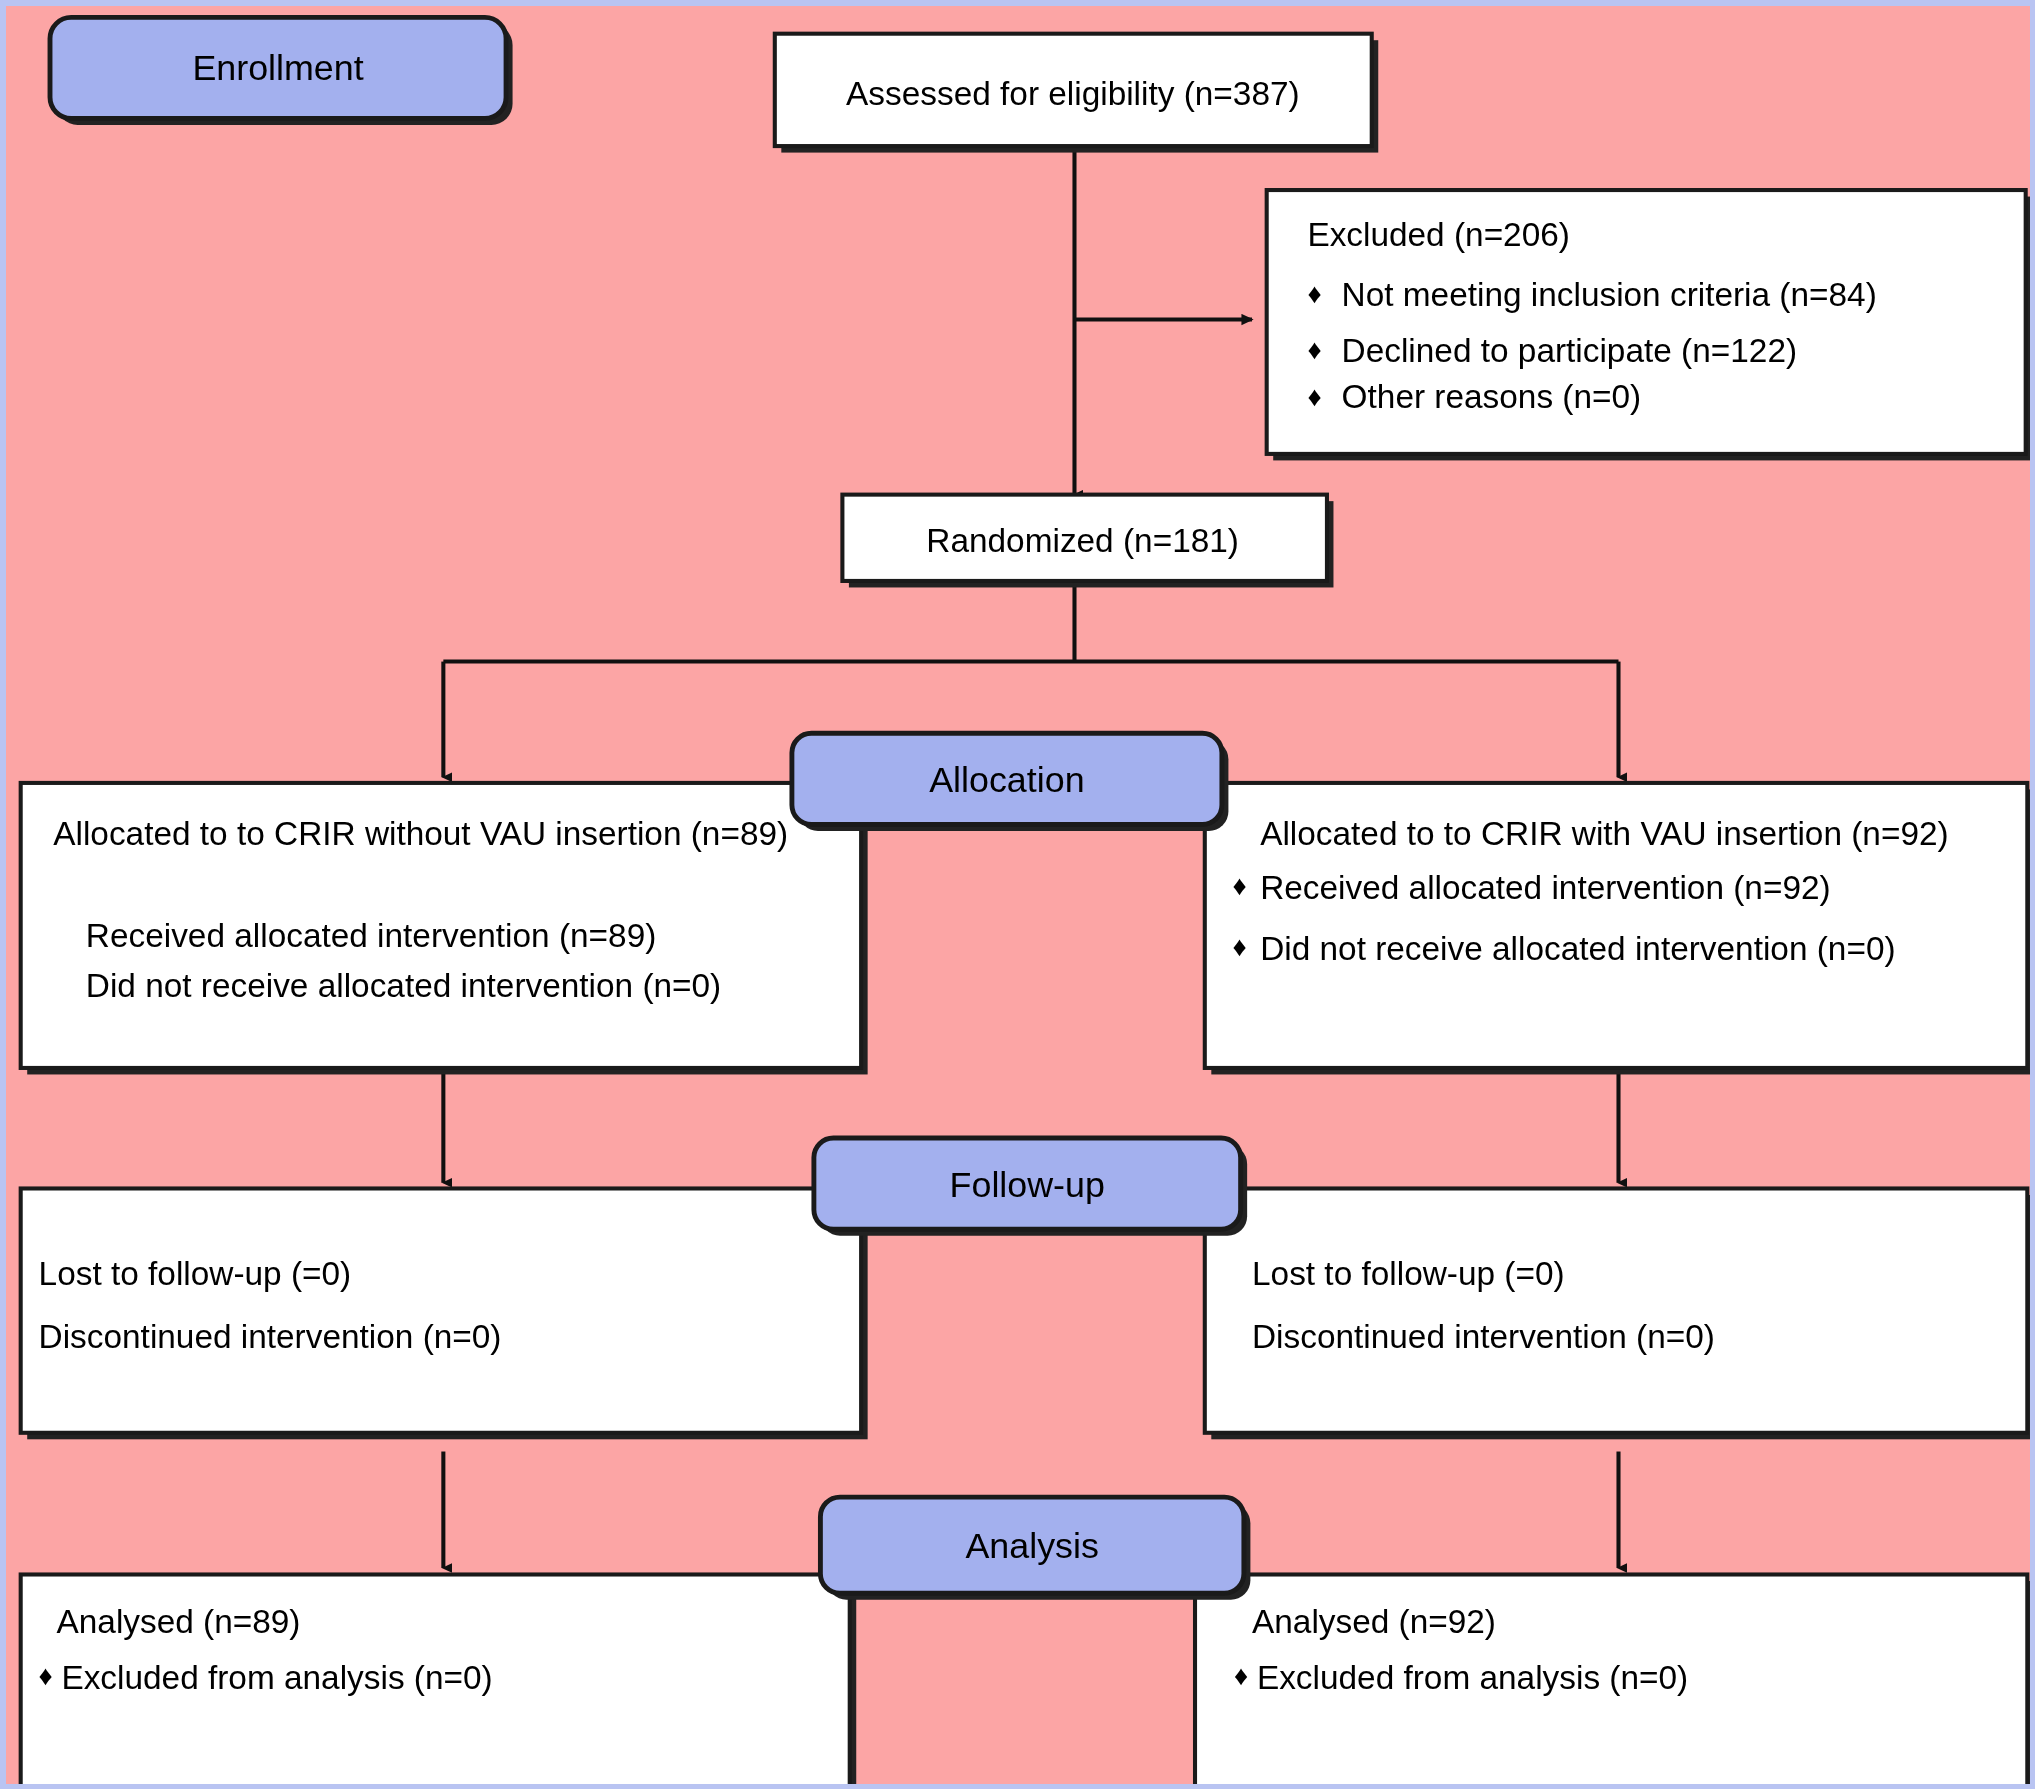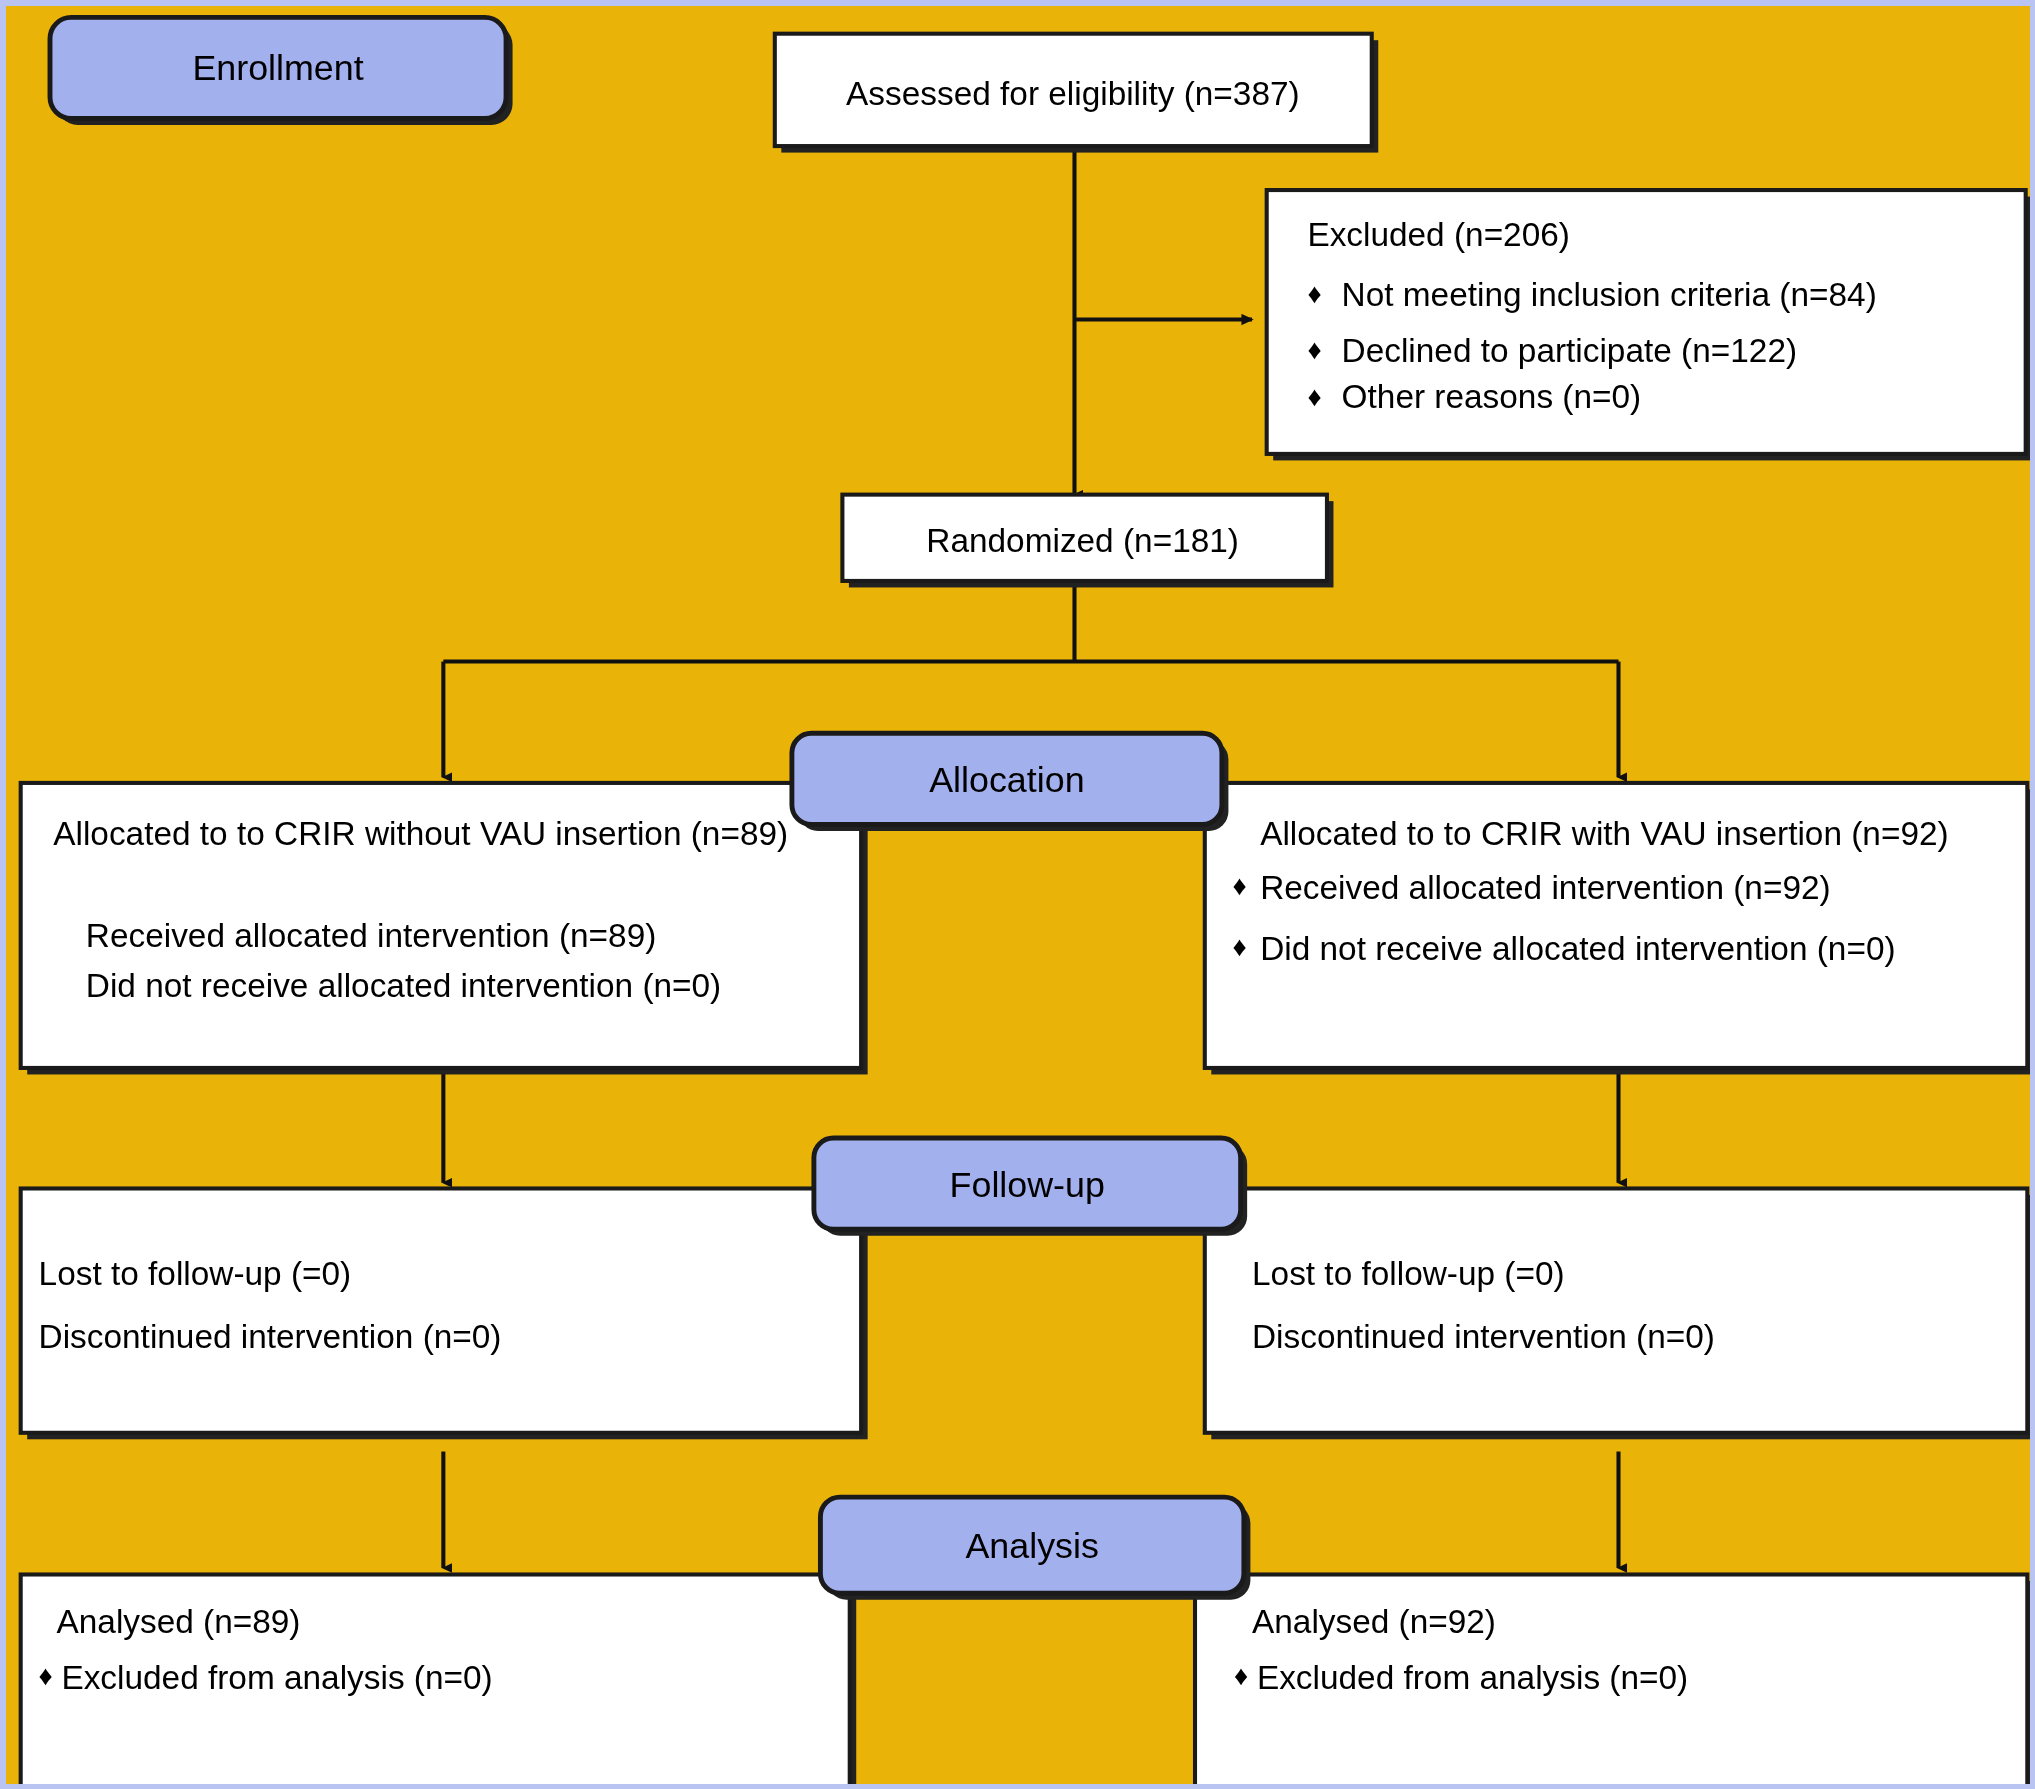--- a/index.html
+++ b/index.html
@@ -4,21 +4,21 @@
 <style>
   html, body {
     margin: 0;
     padding: 0;
     background: #ffffff;
   }
   #page {
     position: relative;
     width: 2036px;
     height: 1790px;
-    background: #eab308;
+    background: #fca5a5;
     box-sizing: border-box;
     border: 6.5px solid #b9c4f2;
     overflow: hidden;
     font-family: "Liberation Sans", sans-serif;
   }
   svg.diagram {
     position: absolute;
     left: 0;
     top: 0;
     width: 2036px;

